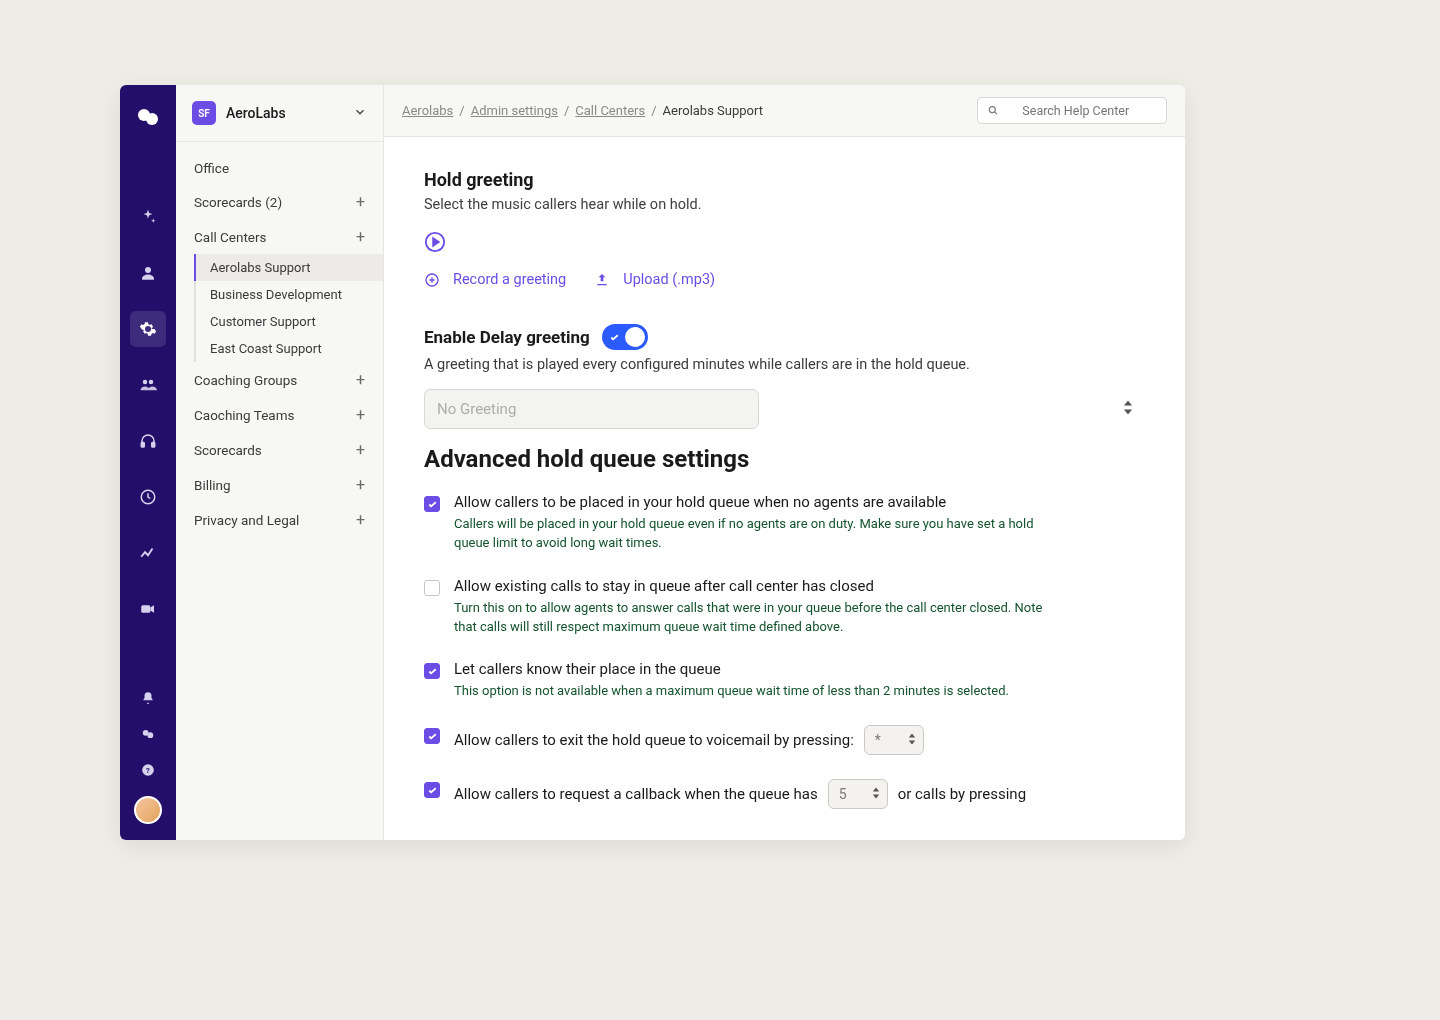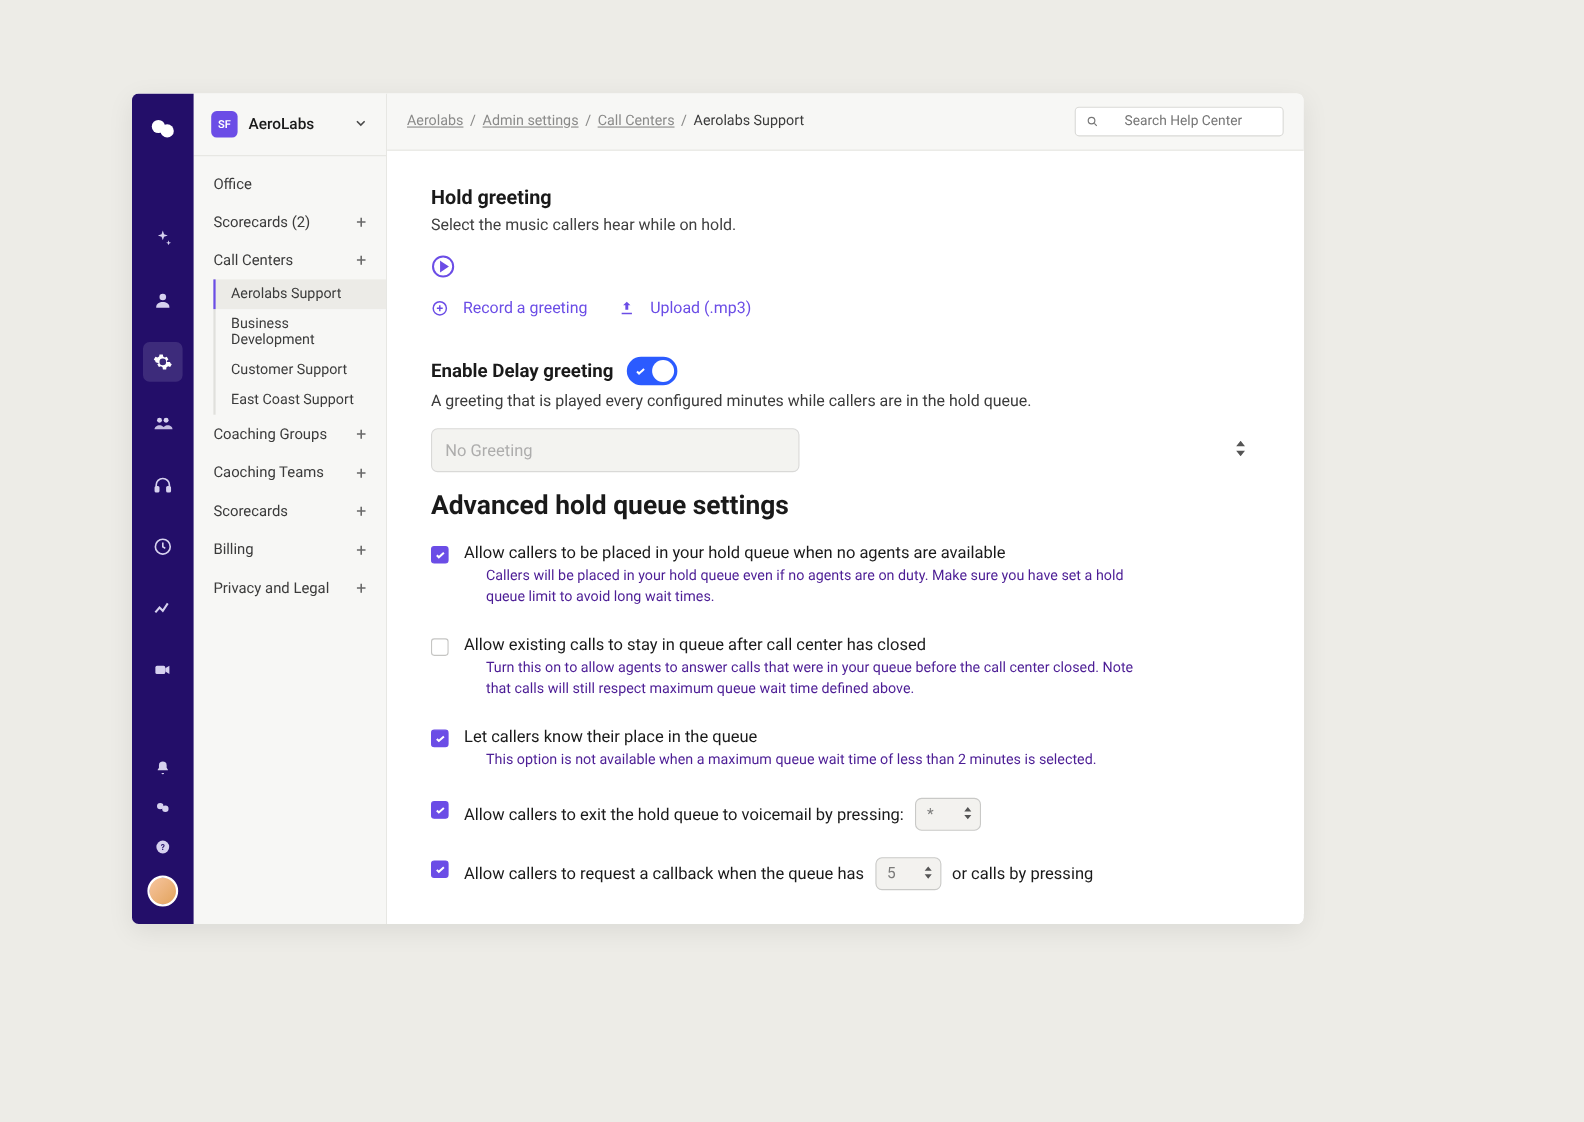--- a/index.html
+++ b/index.html
@@ -8,21 +8,21 @@
 
 .rail { width: 56px; background: #230E69; display: flex; flex-direction: column; align-items: center; padding-top: 20px; position: relative; }
 .rail-logo { width: 24px; height: 24px; color: #fff; margin-bottom: 70px; }
 .rail-icons { display: flex; flex-direction: column; gap: 20px; align-items: center; }
 .rail-icon { width: 36px; height: 36px; display: flex; align-items: center; justify-content: center; color: #d6d1ef; cursor: pointer; border-radius: 6px; }
 .rail-icon.active { background: rgba(255,255,255,0.12); color: #fff; }
 .rail-bottom { position: absolute; bottom: 16px; display: flex; flex-direction: column; align-items: center; gap: 16px; }
 .rail-bottom .rail-icon { width: 20px; height: 20px; }
 .avatar { width: 28px; height: 28px; border-radius: 50%; background: linear-gradient(135deg,#f7c59f,#e2a35c); border: 2px solid #fff; }
 
-.sidebar { width: 176px; background: #f7f7f5; border-right: 1px solid #e5e5e1; display: flex; flex-direction: column; }
+.sidebar { width: 208px; background: #f7f7f5; border-right: 1px solid #e5e5e1; display: flex; flex-direction: column; }
 .workspace { display: flex; align-items: center; gap: 10px; padding: 16px 16px; cursor: pointer; border-bottom: 1px solid #e5e5e1; }
 .workspace-badge { width: 24px; height: 24px; border-radius: 5px; background: #6b4de6; color: #fff; font-size: 10px; font-weight: 600; display: flex; align-items: center; justify-content: center; }
 .workspace-name { font-size: 14px; font-weight: 500; color: #1a1a1a; flex: 1; }
 .chev { color: #4a4a4a; }
 .nav { padding: 10px 0; overflow-y: auto; }
 .nav-row { display: flex; align-items: center; justify-content: space-between; padding: 8px 18px; font-size: 13.5px; color: #3b3b3b; cursor: pointer; }
 .nav-row .plus { color: #6a6a6a; font-size: 16px; font-weight: 400; }
 .sub-list { border-left: 2px solid #e0e0dc; margin-left: 18px; }
 .sub-item { padding: 6px 14px; font-size: 13px; color: #3b3b3b; cursor: pointer; position: relative; }
 .sub-item.active { background: #ecebe7; }
@@ -54,21 +54,21 @@
 .toggle { width: 46px; height: 26px; border-radius: 13px; background: #2b5bff; position: relative; cursor: pointer; display: flex; align-items: center; }
 .toggle .check { position: absolute; left: 7px; color: #fff; display: flex; }
 .toggle .knob { position: absolute; right: 3px; width: 20px; height: 20px; border-radius: 50%; background: #fff; }
 .sub2 { font-size: 14.5px; color: #3b3b3b; margin-bottom: 16px; }
 .check-list { display: flex; flex-direction: column; gap: 24px; margin-top: 20px; }
 .check-item { display: flex; gap: 14px; align-items: flex-start; }
 .cb { width: 16px; height: 16px; border-radius: 3px; border: 1.5px solid #c5c5c3; margin-top: 3px; flex-shrink: 0; cursor: pointer; display: flex; align-items: center; justify-content: center; }
 .cb.checked { background: #6b4de6; border-color: #6b4de6; }
 .cb.checked svg { color: #fff; }
 .check-body .label { font-size: 15px; color: #1a1a1a; display: flex; align-items: center; gap: 10px; flex-wrap: wrap; }
-.check-body .desc { font-size: 13px; color: #4c1d95; margin-top: 4px; max-width: 610px; line-height: 1.45; margin-left: 20px; }
+.check-body .desc { font-size: 13px; color: #14532d; margin-top: 4px; max-width: 610px; line-height: 1.45; }
 h2.section.tight { margin-top: 16px; margin-bottom: 4px; font-size: 24px; }
 </style>
 </head>
 <body>
 
 <div class="app-frame">
 
   <div class="rail">
     <div class="rail-logo">
       <svg viewBox="0 0 24 24" width="24" height="24" fill="currentColor">

